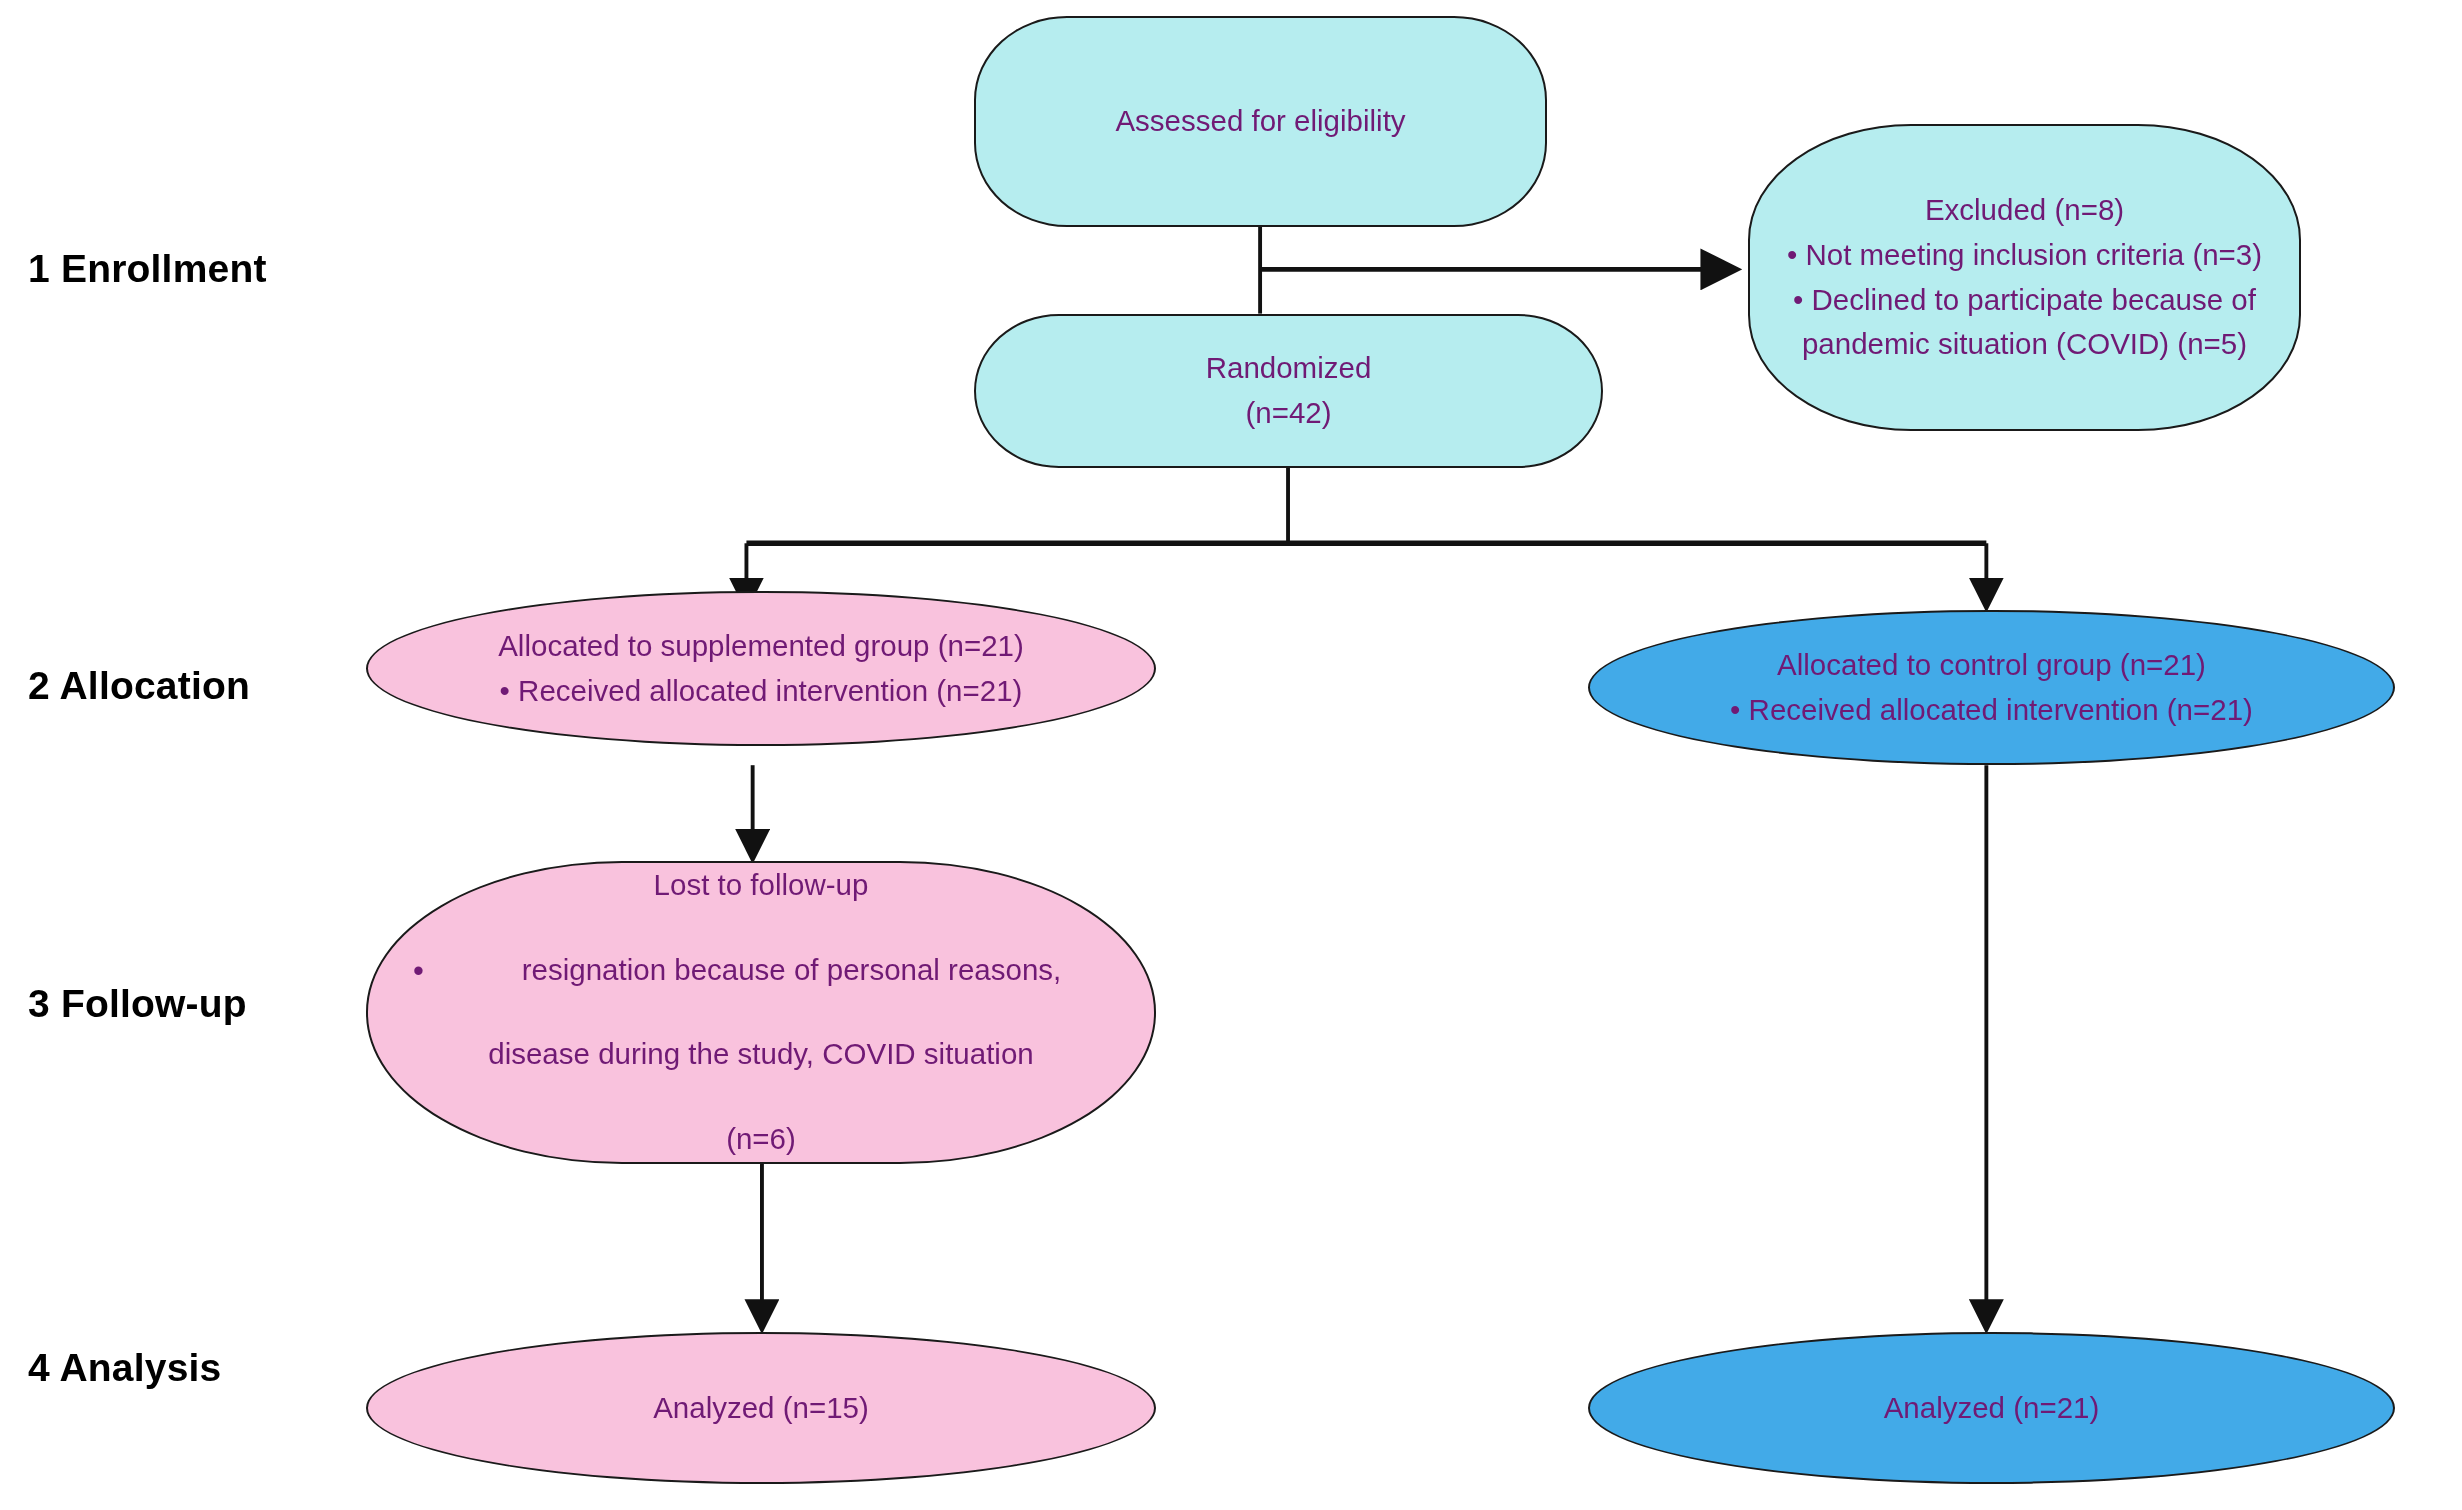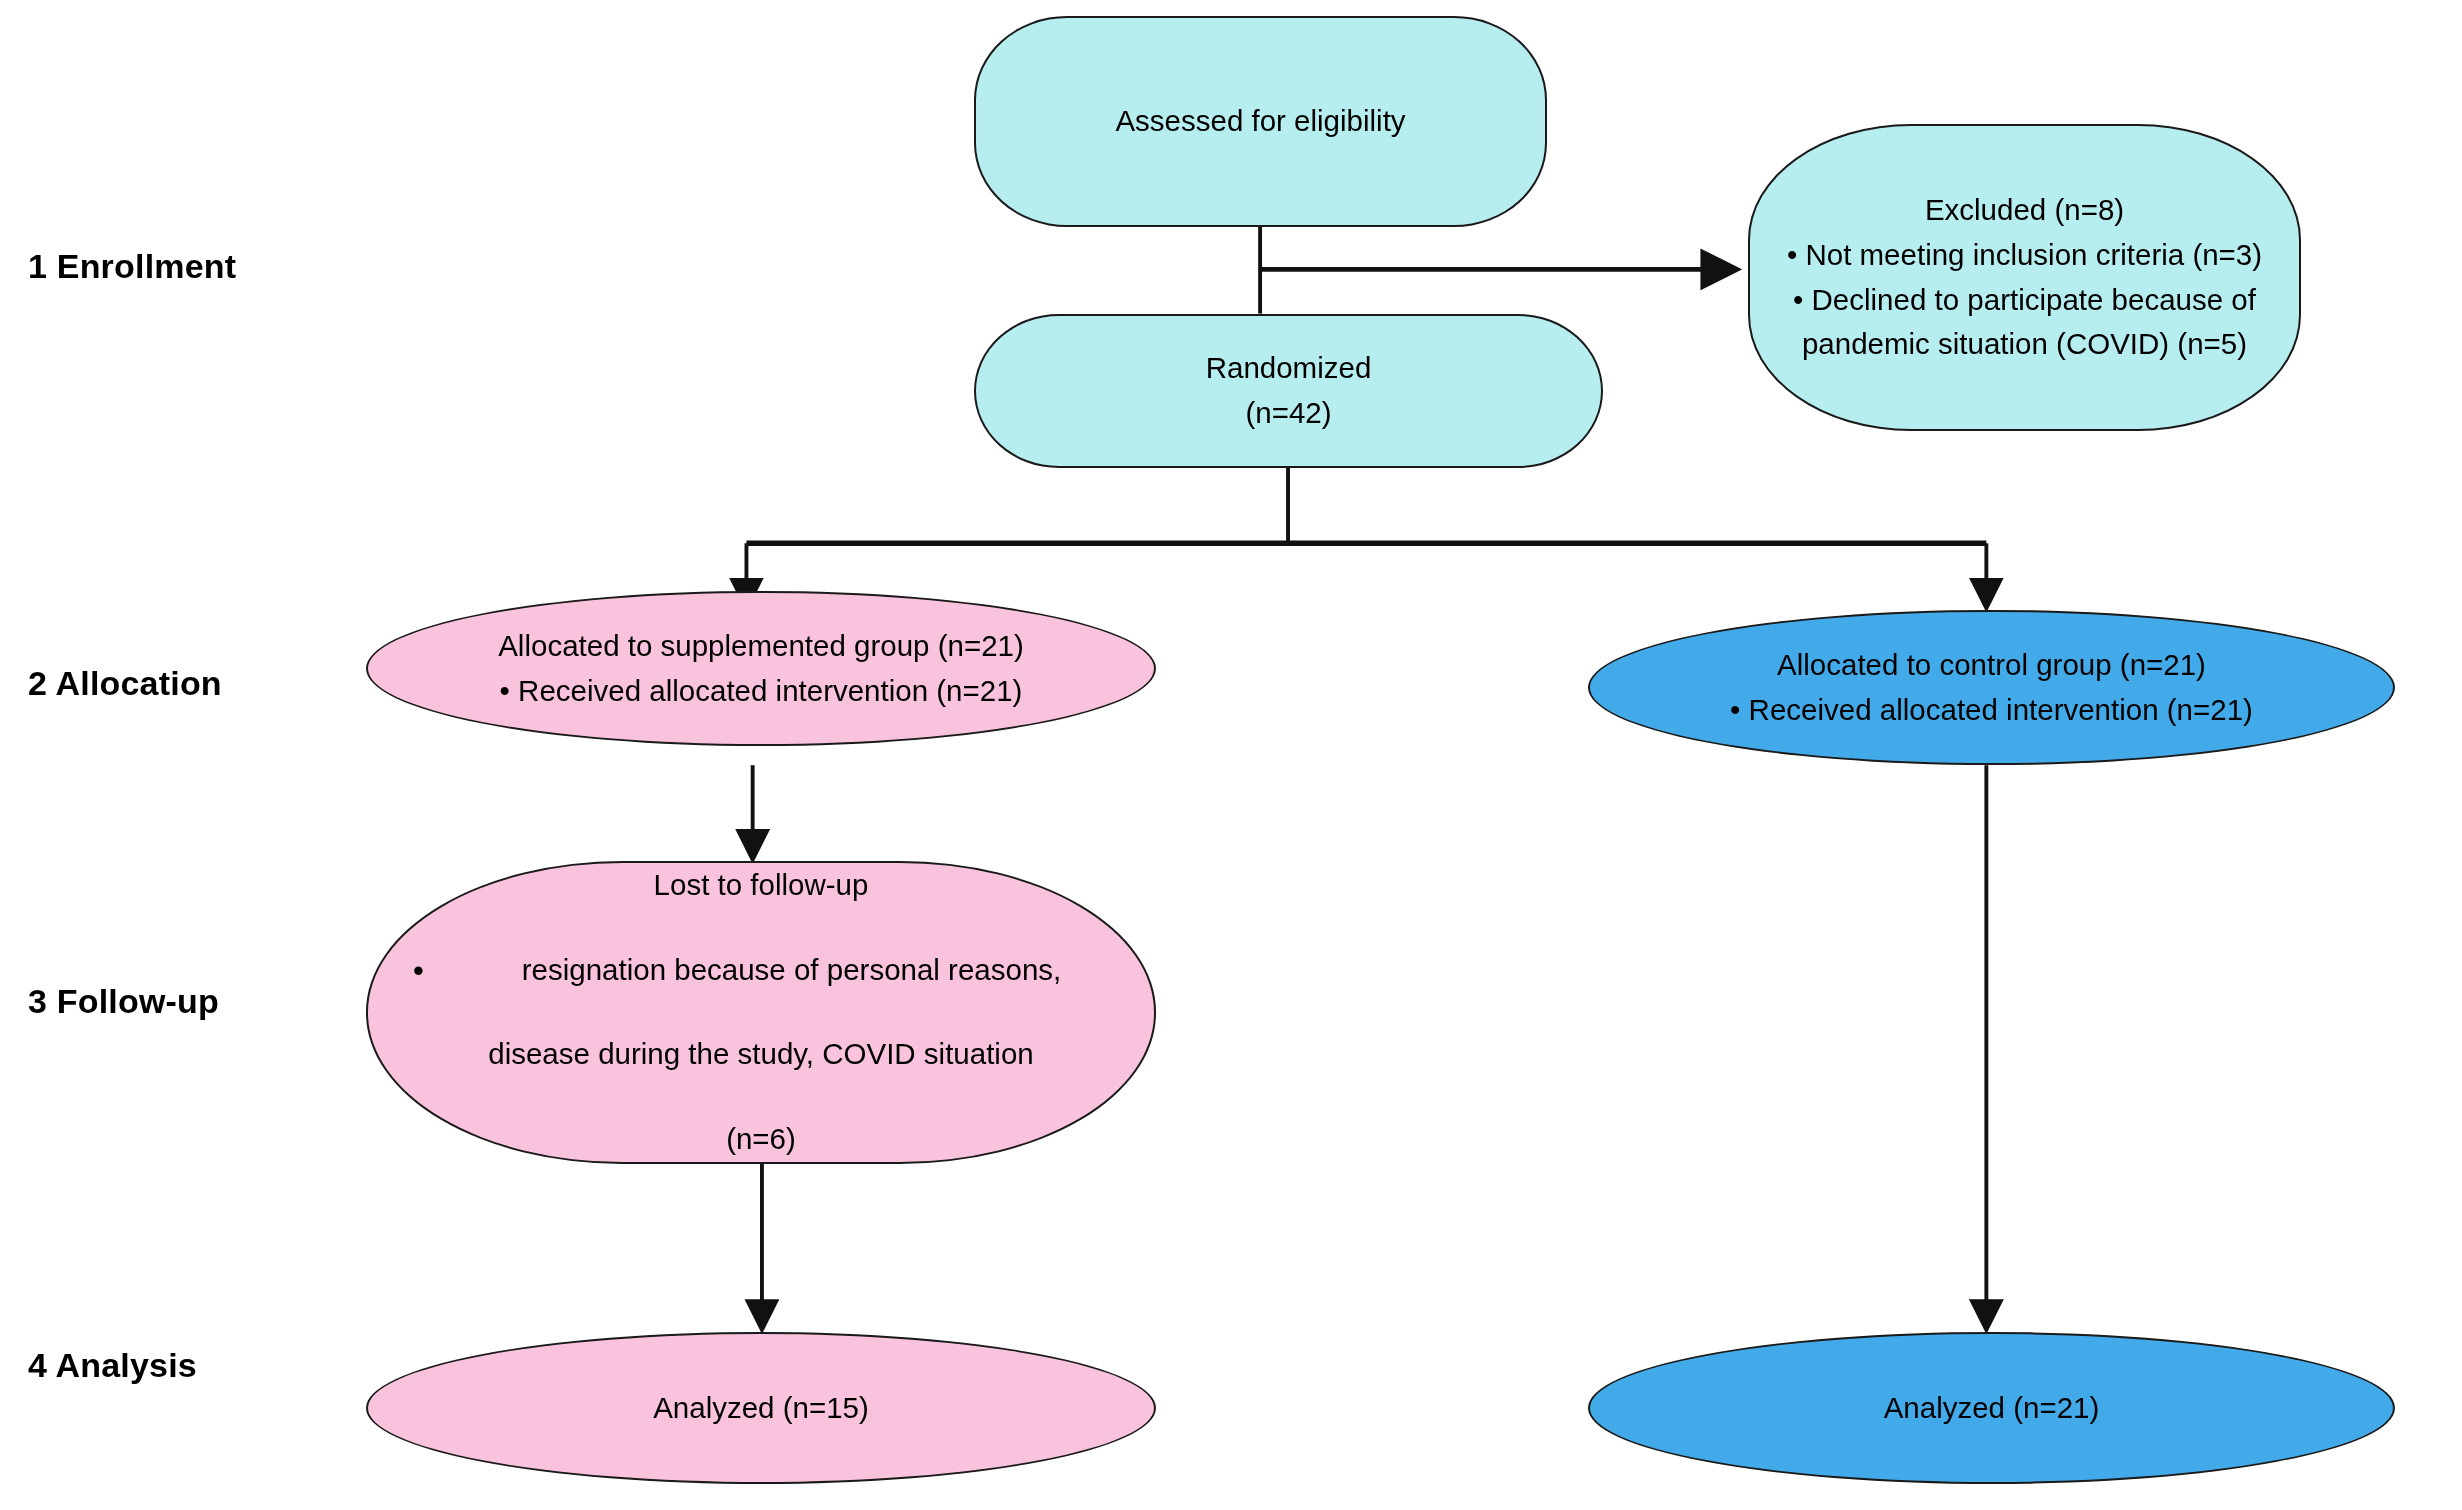--- a/index.html
+++ b/index.html
@@ -22,21 +22,21 @@
     width: 2462px;
     height: 1511px;
     pointer-events: none;
   }
 
   
   .stage-label {
     position: absolute;
     font-family: "Liberation Sans", sans-serif;
     font-weight: bold;
-    font-size: 34px;
+    font-size: 39px;
     color: #000000;
     letter-spacing: 0.2px;
     white-space: nowrap;
   }
   #stage-enrollment { left: 28px;  top: 247px; }
   #stage-allocation { left: 28px;  top: 664px; }
   #stage-followup   { left: 28px;  top: 982px; }
   #stage-analysis   { left: 28px;  top: 1346px; }
 
   
@@ -45,21 +45,21 @@
     box-sizing: border-box;
     border: 2.3px solid #1a1a1a;
     display: flex;
     flex-direction: column;
     align-items: center;
     justify-content: center;
     text-align: center;
     font-family: "Liberation Sans", sans-serif;
     font-size: 29.5px;
     line-height: 1.52;
-    color: #000000;
+    color: #701a75;
     padding: 0 20px;
   }
   .node .line { display: block; width: 100%; }
 
   .fill-cyan { background: #b6edef; }
   .fill-pink { background: #f9c2dd; }
   .fill-blue { background: #42aae8; }
 
   
   #node-assessed {

